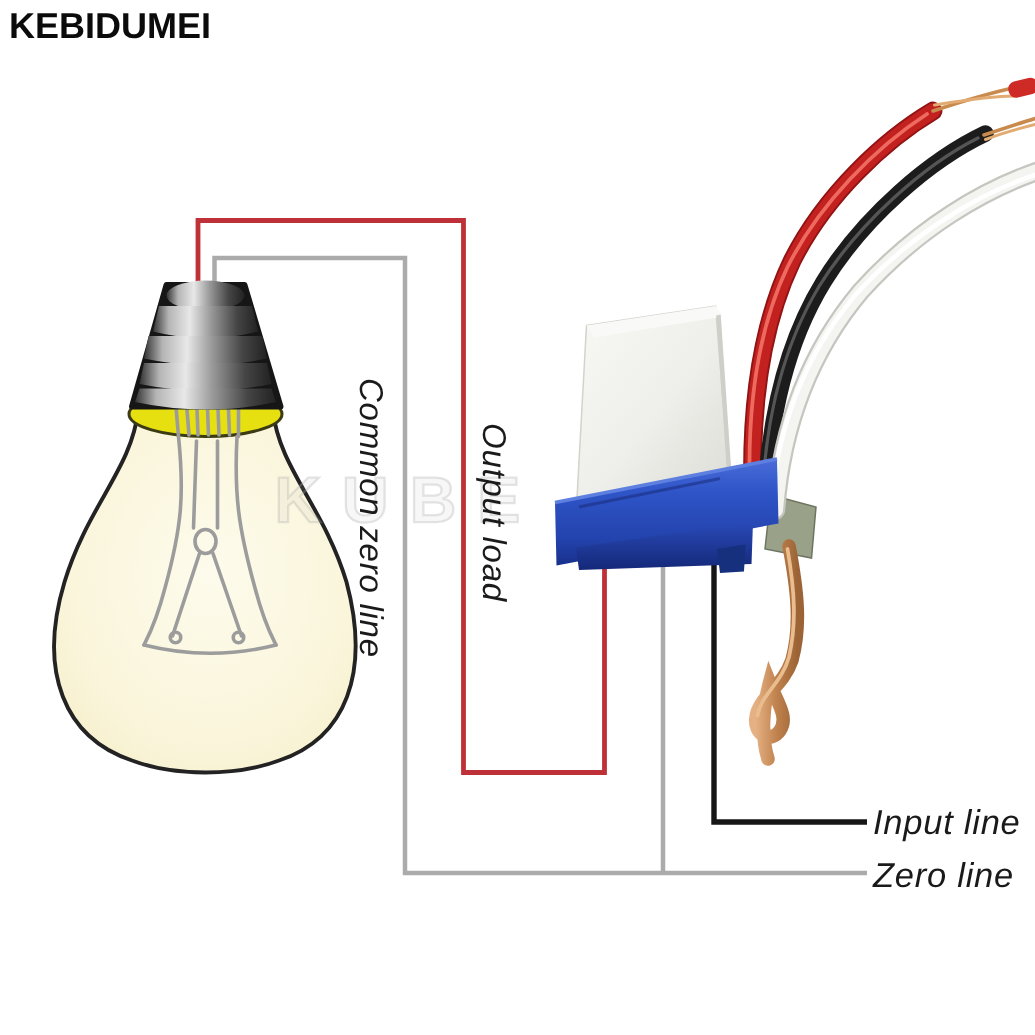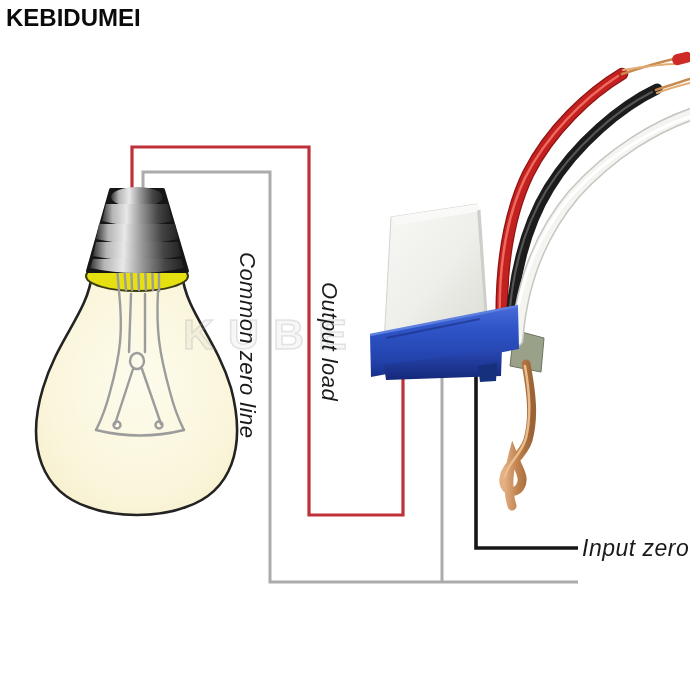--- a/index.html
+++ b/index.html
@@ -171,15 +171,16 @@
   </svg>
 
   <div class="brand">KEBIDUMEI</div>
 
   <div class="watermark">KUBE</div>
 
   <div class="diagram-label vertical" style="left:234px;top:252px;">Common zero line</div>
 
   <div class="diagram-label vertical" style="left:316px;top:282px;">Output load</div>
 
-  <div class="diagram-label" style="left:582px;top:535px;font-size:23px;">Input zero</div>
+  <div class="diagram-label" style="left:582px;top:535px;font-size:23px;">Input line</div>
 
+  <div class="diagram-label" style="left:582px;top:570px;font-size:23px;">Zero line</div>
 </div>
 
 </body></html>

